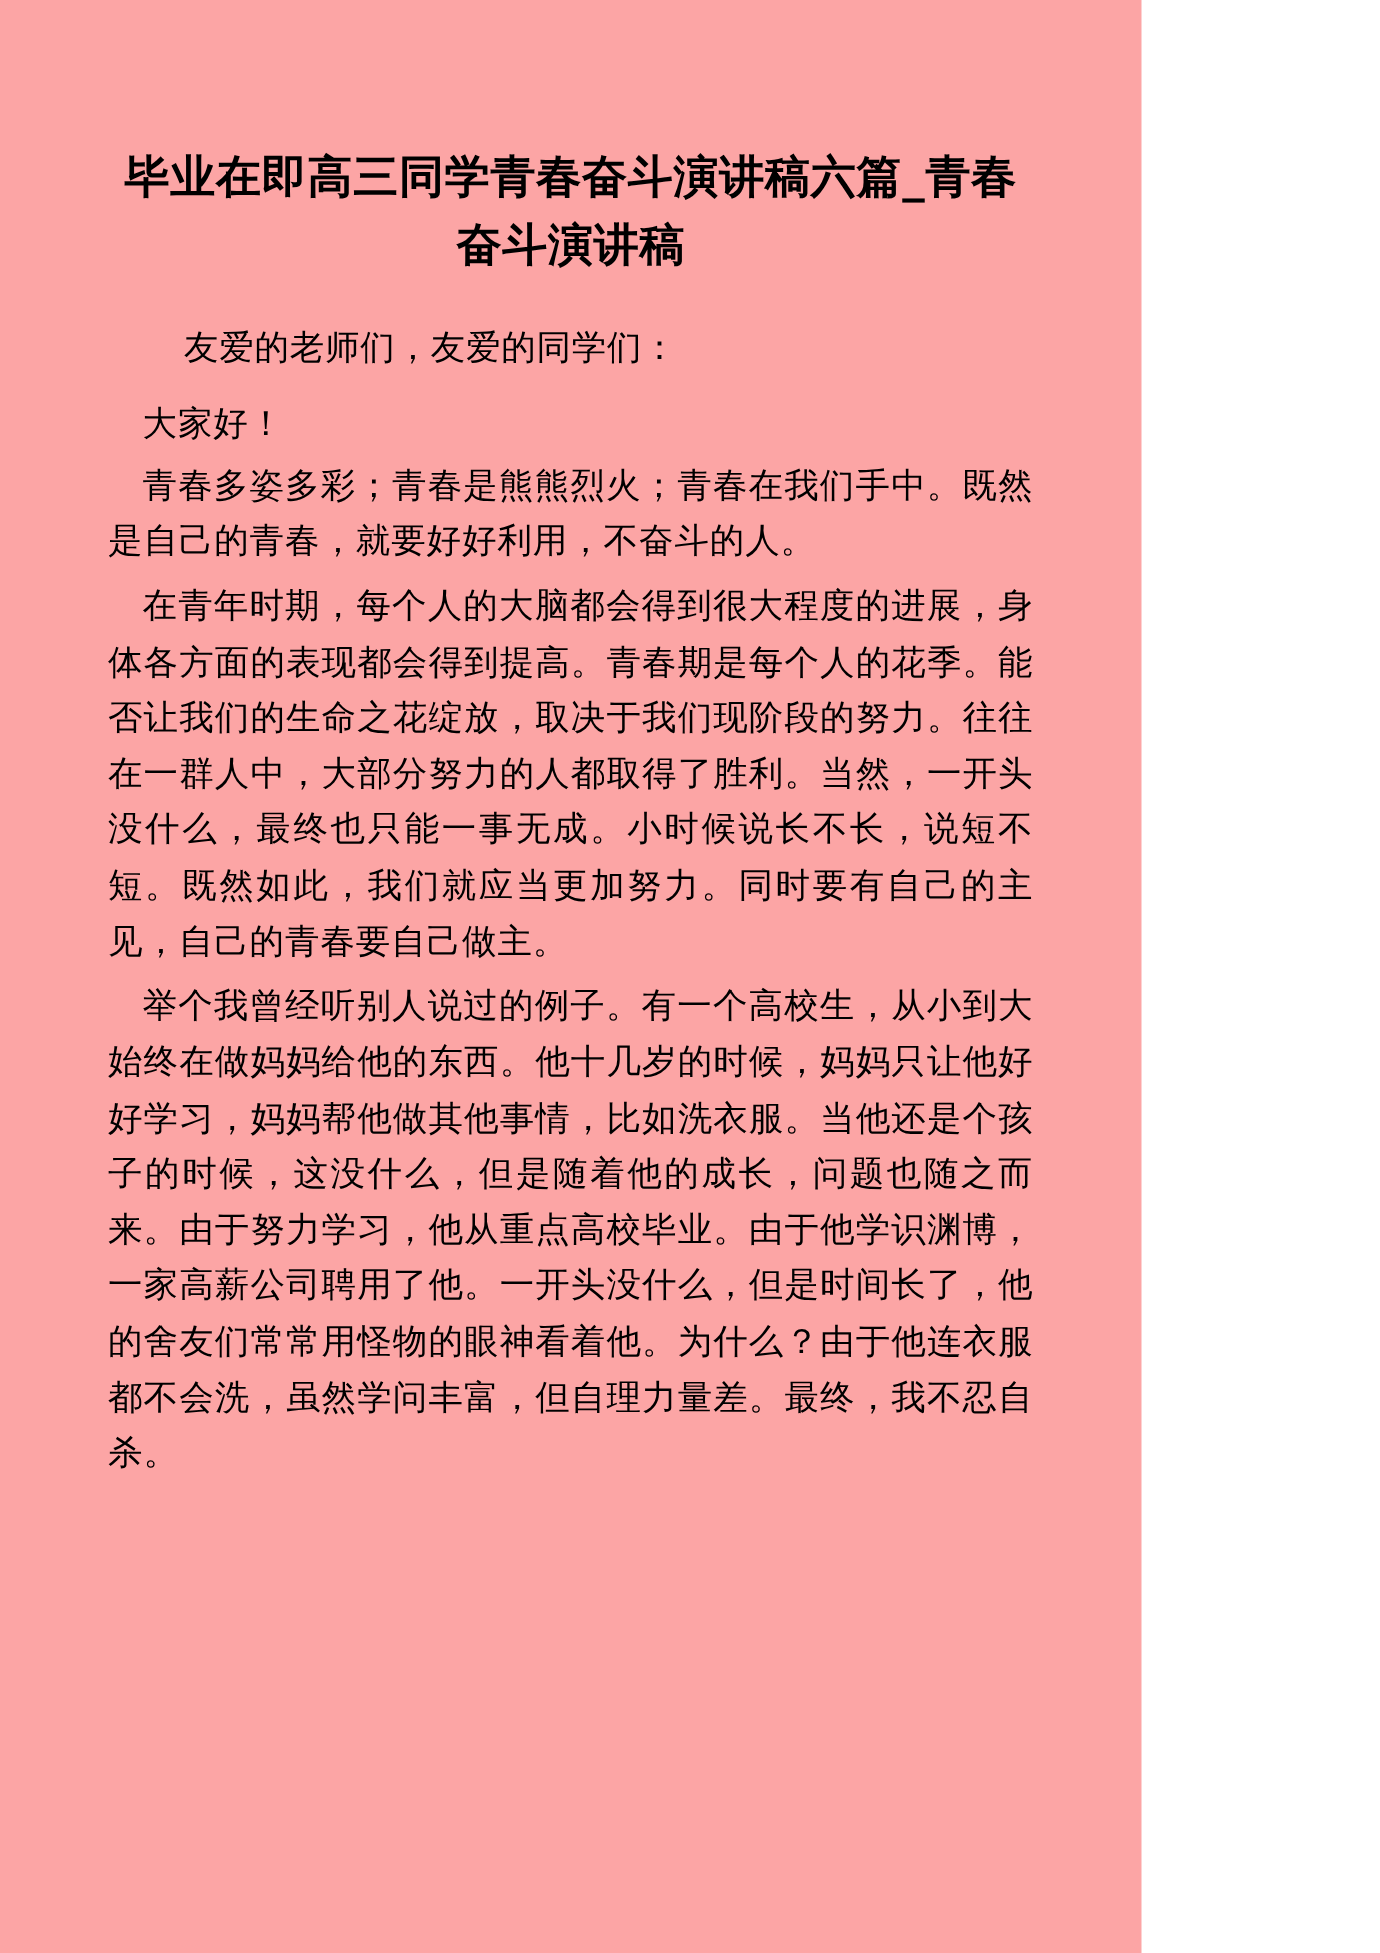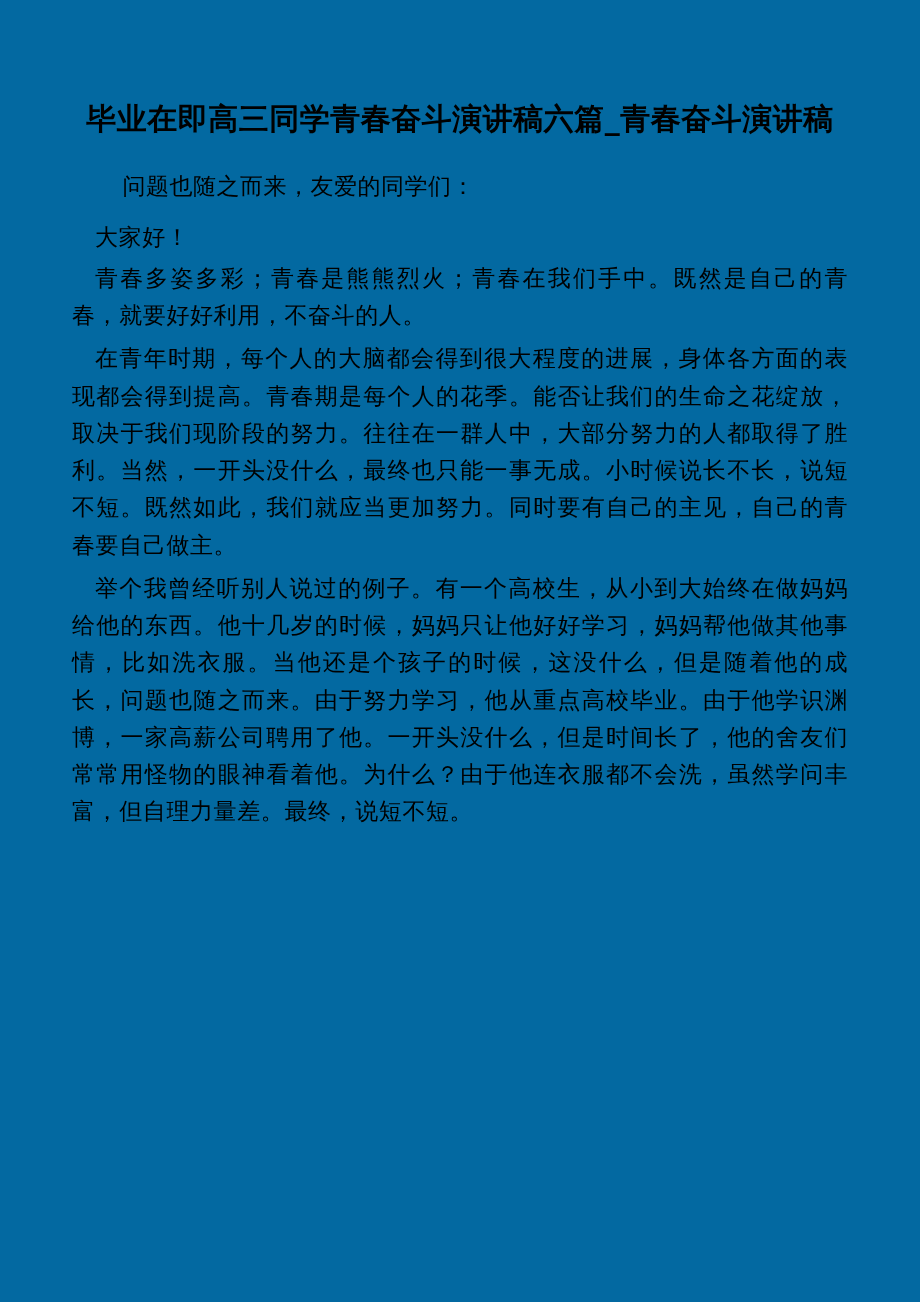--- a/index.html
+++ b/index.html
@@ -8,25 +8,25 @@
     background: #ffffff;
   }
   body {
     width: 920px;
     height: 1302px;
     font-family: "Liberation Serif", "DejaVu Serif", serif;
     color: #000000;
     overflow: hidden;
   }
   .page {
-    width: 920px;
+    width: 761px;
     height: 1302px;
     box-sizing: border-box;
     padding: 96px 72px 40px 72px;
-    background: #0369a1;
+    background: #fca5a5;
   }
   .doc-title {
     font-family: "DejaVu Sans", "Liberation Sans", sans-serif;
     font-weight: bold;
     font-size: 30px;
     line-height: 1.5;
     text-align: center;
     margin: 0 0 28px 0;
     letter-spacing: 0.5px;
   }
@@ -50,23 +50,23 @@
     margin-bottom: 4px;
   }
 </style>
 </head>
 <body>
 
 <div class="page">
 
   <h1 class="doc-title">毕业在即高三同学青春奋斗演讲稿六篇_青春奋斗演讲稿</h1>
 
-  <p class="salutation">问题也随之而来，友爱的同学们：</p>
+  <p class="salutation">友爱的老师们，友爱的同学们：</p>
 
   <p class="para tight">大家好！</p>
 
   <p class="para">青春多姿多彩；青春是熊熊烈火；青春在我们手中。既然是自己的青春，就要好好利用，不奋斗的人。</p>
 
   <p class="para">在青年时期，每个人的大脑都会得到很大程度的进展，身体各方面的表现都会得到提高。青春期是每个人的花季。能否让我们的生命之花绽放，取决于我们现阶段的努力。往往在一群人中，大部分努力的人都取得了胜利。当然，一开头没什么，最终也只能一事无成。小时候说长不长，说短不短。既然如此，我们就应当更加努力。同时要有自己的主见，自己的青春要自己做主。</p>
 
-  <p class="para">举个我曾经听别人说过的例子。有一个高校生，从小到大始终在做妈妈给他的东西。他十几岁的时候，妈妈只让他好好学习，妈妈帮他做其他事情，比如洗衣服。当他还是个孩子的时候，这没什么，但是随着他的成长，问题也随之而来。由于努力学习，他从重点高校毕业。由于他学识渊博，一家高薪公司聘用了他。一开头没什么，但是时间长了，他的舍友们常常用怪物的眼神看着他。为什么？由于他连衣服都不会洗，虽然学问丰富，但自理力量差。最终，说短不短。</p>
+  <p class="para">举个我曾经听别人说过的例子。有一个高校生，从小到大始终在做妈妈给他的东西。他十几岁的时候，妈妈只让他好好学习，妈妈帮他做其他事情，比如洗衣服。当他还是个孩子的时候，这没什么，但是随着他的成长，问题也随之而来。由于努力学习，他从重点高校毕业。由于他学识渊博，一家高薪公司聘用了他。一开头没什么，但是时间长了，他的舍友们常常用怪物的眼神看着他。为什么？由于他连衣服都不会洗，虽然学问丰富，但自理力量差。最终，我不忍自杀。</p>
 
 </div>
 
 </body></html>

